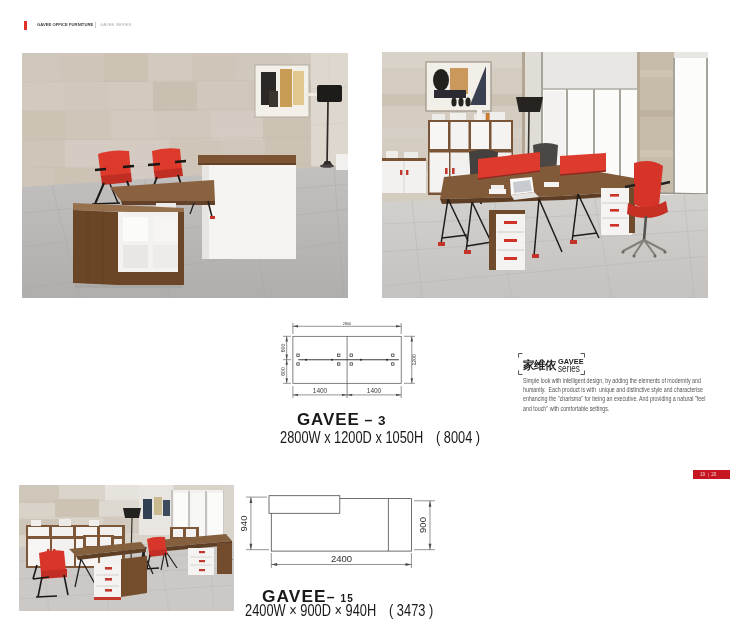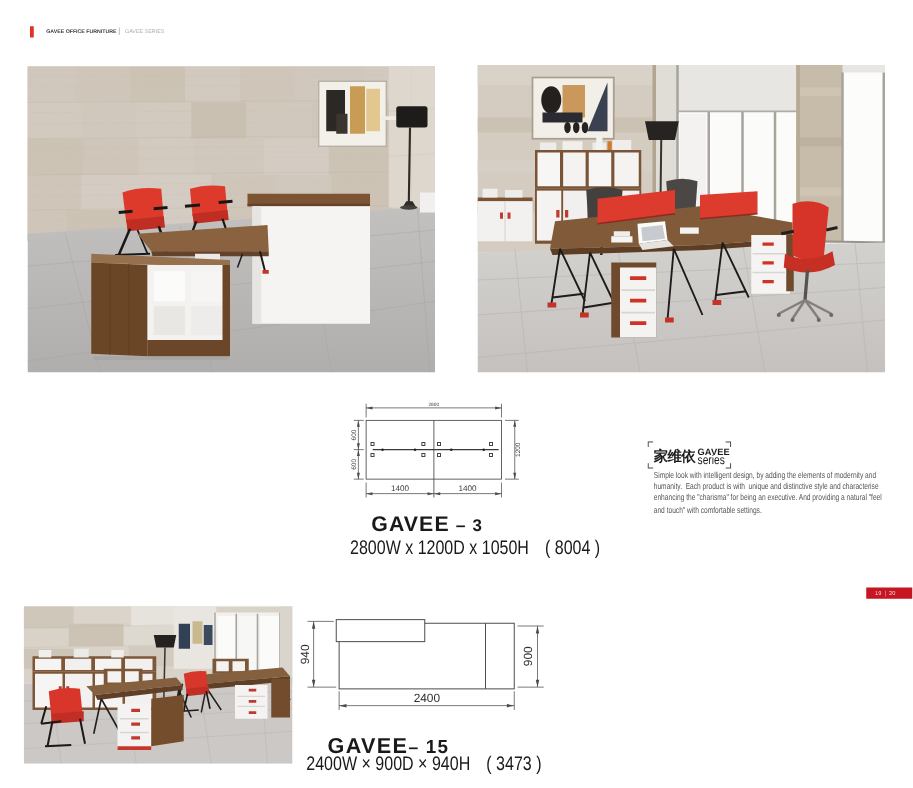--- a/index.html
+++ b/index.html
@@ -671,15 +671,15 @@
   </g>
 
   <g fill="#2e2e2e" font-family="Liberation Sans, sans-serif">
     <text x="9" y="33.5" font-size="9.5" text-anchor="middle" transform="rotate(-90 9 33.5)">940</text>
     <text x="187.5" y="35" font-size="9.5" text-anchor="middle" transform="rotate(-90 187.5 35)">900</text>
     <text x="103.5" y="71.5" font-size="9.5" text-anchor="middle">2400</text>
   </g>
 </svg>
 </div>
 
-<div class="abs" style="left:262px;top:586px;font-size:17.3px;font-weight:bold;color:#191919;letter-spacing:1.1px;">GAVEE<span style="font-size:14px;">– </span><span style="font-size:15px;">15</span></div>
+<div class="abs" style="left:262px;top:586px;font-size:17.3px;font-weight:bold;color:#191919;letter-spacing:1.1px;">GAVEE<span style="font-size:14px;">– </span><span style="font-size:10px;">15</span></div>
 
 <div class="abs" style="left:245px;top:600.5px;font-size:15.8px;color:#191919;white-space:nowrap;transform:scaleX(0.812);transform-origin:0 0;">2400W × 900D × 940H　( 3473 )</div>
 
 </body></html>

